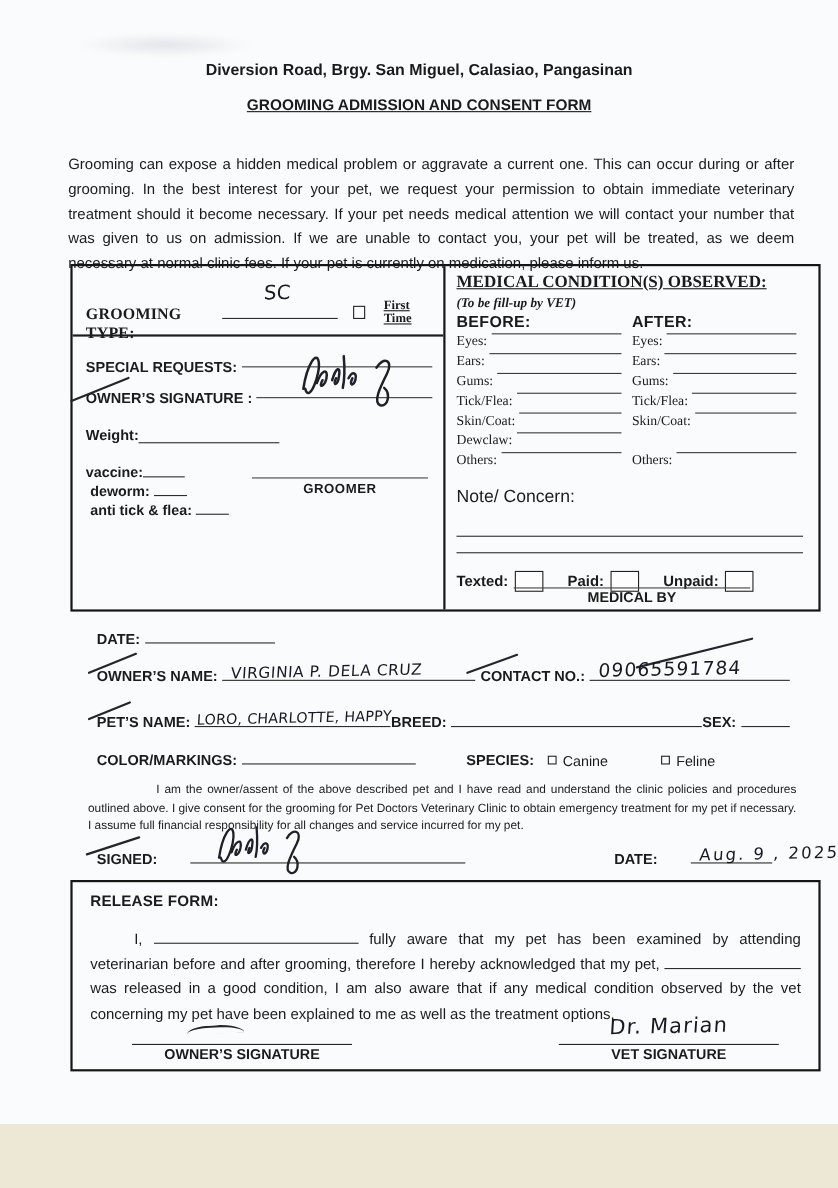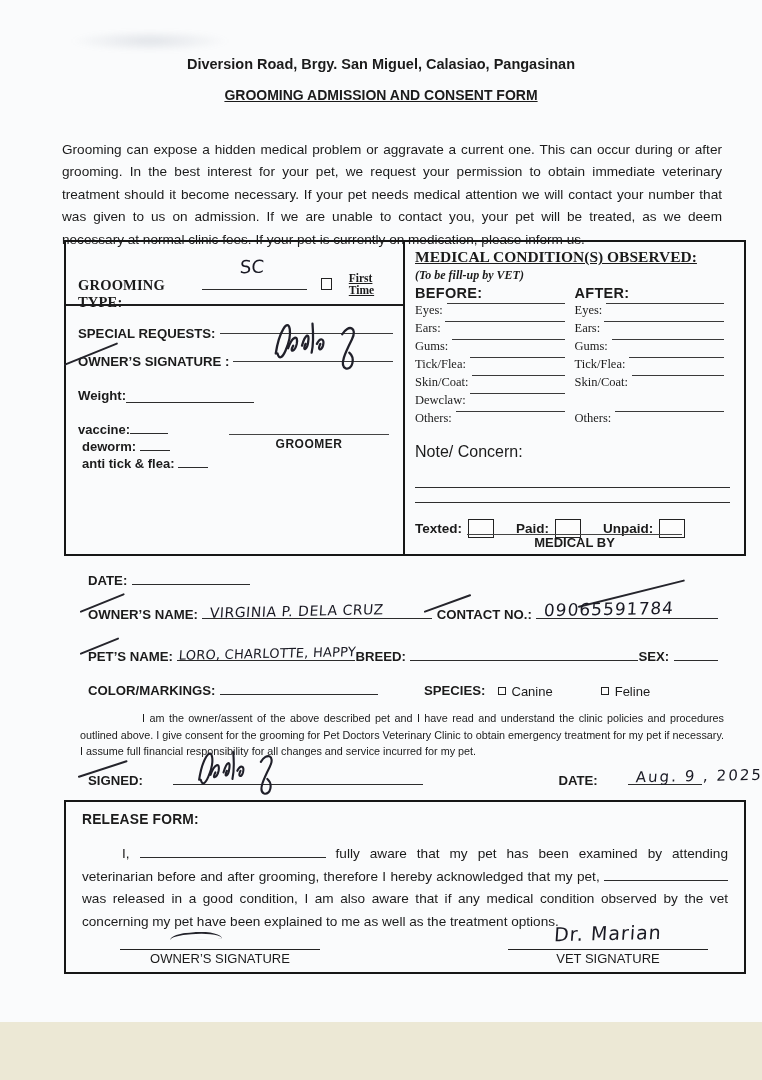--- a/index.html
+++ b/index.html
@@ -69,21 +69,21 @@
   .slash { position:absolute; height:2px; background:#25252c; border-radius:2px; transform-origin:left center; }
 
   .consent { position:absolute; left:80px; top:710px; width:644px; font-size:10.8px; line-height:16.5px; text-align:justify; text-indent:62px; }
 
   .relbox { position:absolute; left:64px; top:800px; width:682px; height:174px; border:2.2px solid #161616; padding:10px 16px; }
   .rel-title { font-weight:bold; font-size:13.8px; letter-spacing:.2px; }
   .rel-body { margin-top:16px; font-size:13.6px; line-height:22.5px; text-align:justify; text-indent:40px; }
   .rel-sigs { position:absolute; left:0; right:0; bottom:6px; display:flex; }
   .sigcol { width:46%; text-align:center; position:relative; }
   .sigcol .sline { width:200px; margin:0 auto; border-top:1.6px solid #222; }
-  .sigcol .slab { font-weight:normal; font-size:13px; margin-top:1px; }
+  .sigcol .slab { font-weight:bold; font-size:13px; margin-top:1px; }
   .vet-hw { position:absolute; left:0; right:0; bottom:22px; font-size:19px; letter-spacing:1px; }
   .owner-dash { position:absolute; left:86px; bottom:26px; width:52px; height:8px; border-top:2.2px solid #23232b; border-radius:50% 60% 0 0/100% 120% 0 0; transform:rotate(-3deg); }
 
   .bottom-strip { position:absolute; left:0; top:1022px; width:762px; height:58px; background:#ece8d5; }
 </style>
 </head>
 <body>
 
 <div class="paper">
   <div class="ghost"></div>

